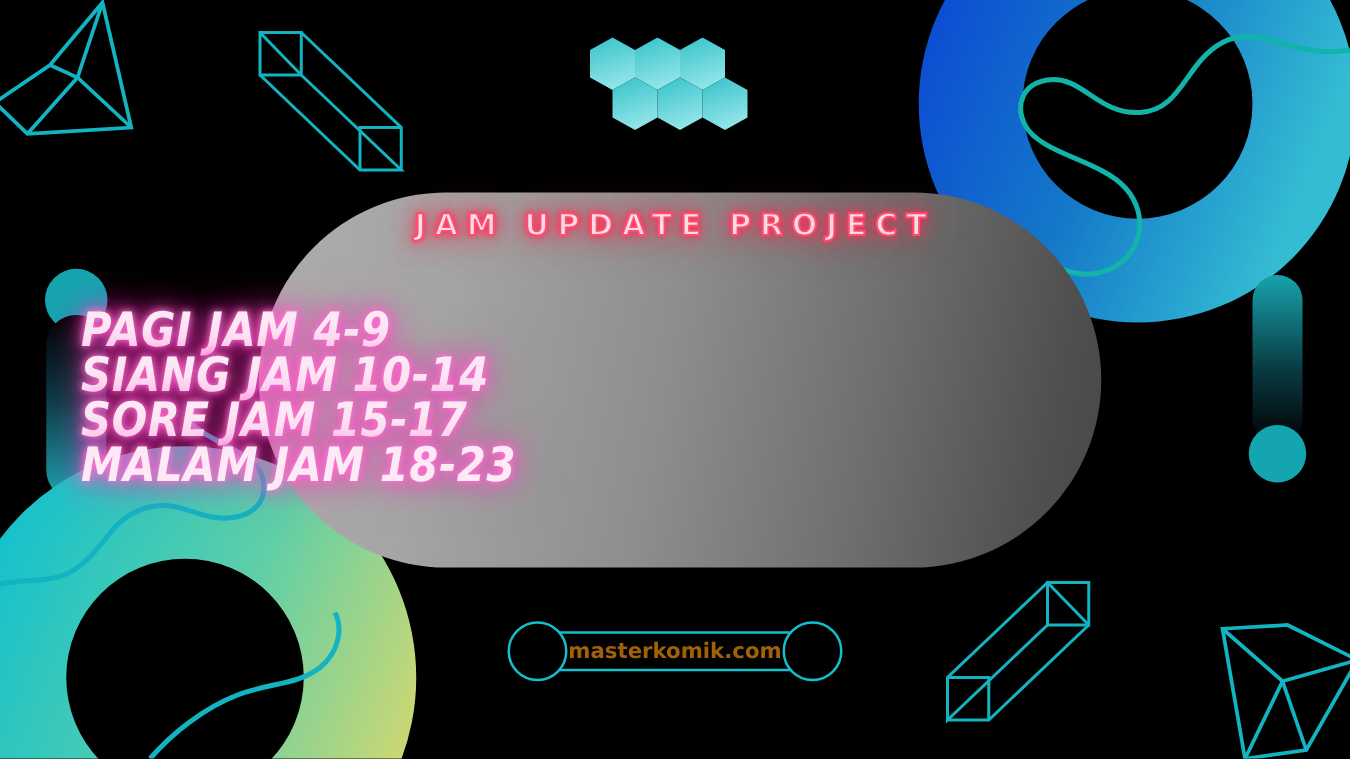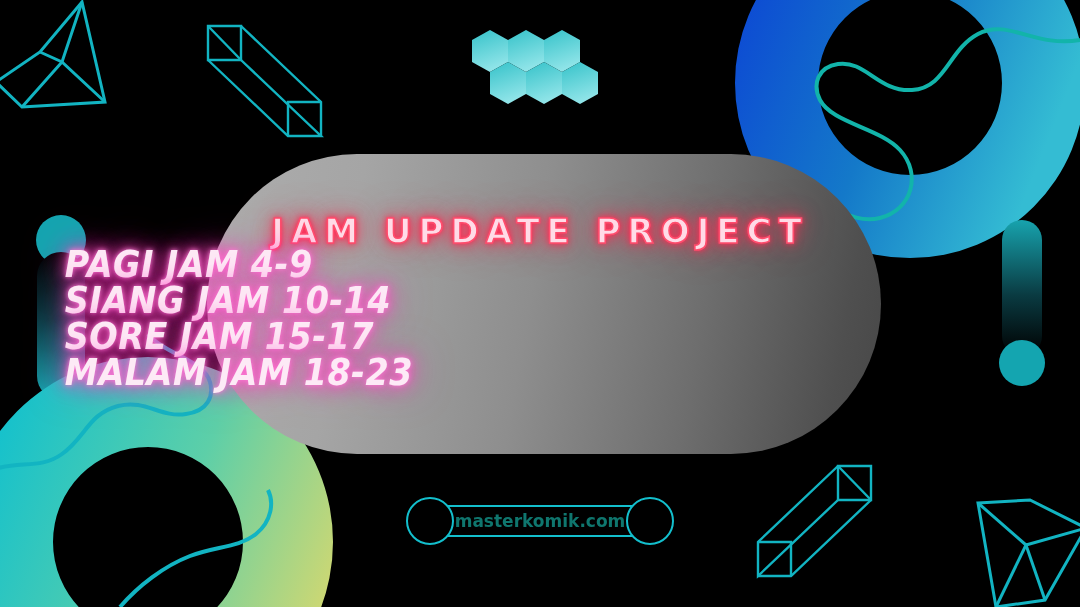--- a/index.html
+++ b/index.html
@@ -43,34 +43,33 @@
                 #474747 100%);
   }
 
   
   .title {
     position: absolute;
     left: 0;
     right: 0;
     top: 168px;
     text-align: center;
-    font-size: 34px;
+    font-size: 24px;
     font-weight: 700;
     letter-spacing: 7px;
     line-height: 1;
     color: rgba(255,225,235,0.97);
     -webkit-text-stroke: 1.6px #ff4d6d;
     text-shadow:
        0 0 4px #ff2d55,
        0 0 10px #ff2d55,
        0 0 20px rgba(255,45,85,0.85),
        0 0 34px rgba(255,45,85,0.55);
     white-space: nowrap;
     font-family: "DejaVu Sans", sans-serif;
-    margin-top: 46px;
   }
 
   
   .schedule {
     position: absolute;
     left: 0;
     right: 0;
     top: 246px;
     text-align: left;
   }
@@ -120,21 +119,21 @@
     background: #000;
   }
   .badge-circle.left  { left: 0; }
   .badge-circle.right { right: 0; }
   .badge-text {
     position: absolute;
     left: 0; right: 0; top: 0; bottom: 0;
     display: flex;
     align-items: center;
     justify-content: center;
-    color: #0f766e;
+    color: #a16207;
     font-family: "DejaVu Sans", sans-serif;
     font-weight: 700;
     font-size: 17px;
     letter-spacing: 0px;
   }
 </style>
 </head>
 <body>
 
 <div id="stage">

